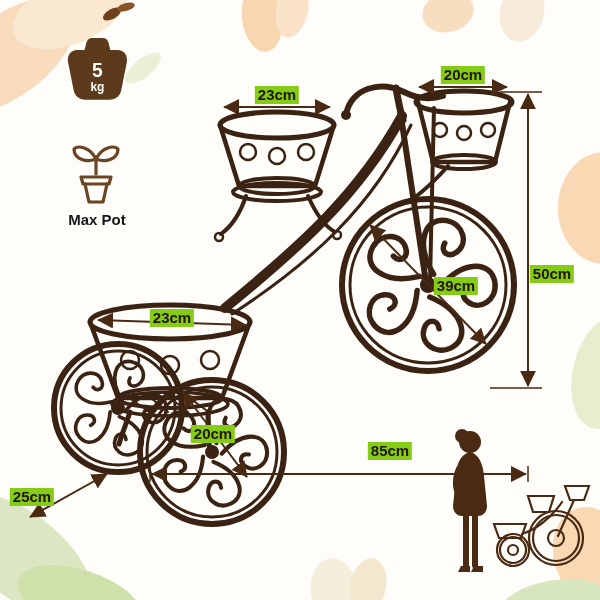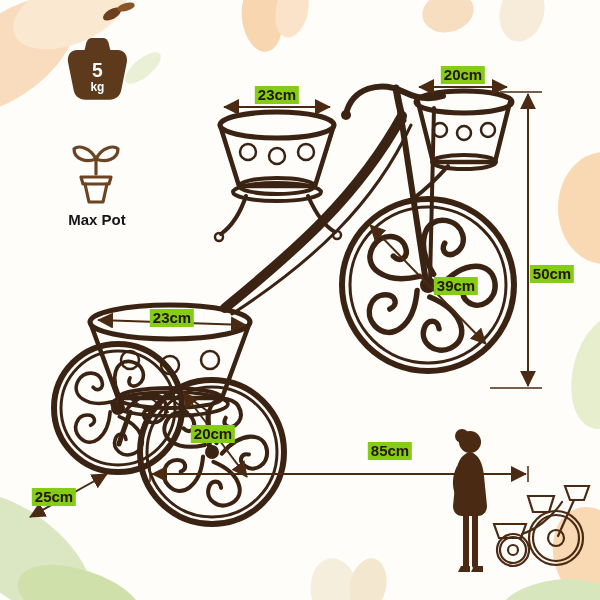--- a/index.html
+++ b/index.html
@@ -208,15 +208,15 @@
     <span>Max Pot</span><br>
   </div>
 
   <div class="dim-label" style="left:277px;top:95px;">23cm</div>
   <div class="dim-label" style="left:463px;top:75px;">20cm</div>
   <div class="dim-label" style="left:552px;top:237px;margin-top:37px;">50cm</div>
   <div class="dim-label" style="left:456px;top:286px;">39cm</div>
   <div class="dim-label" style="left:172px;top:318px;">23cm</div>
   <div class="dim-label" style="left:213px;top:434px;">20cm</div>
   <div class="dim-label" style="left:390px;top:451px;">85cm</div>
-  <div class="dim-label" style="left:54px;top:497px;">25cm</div>
+  <div class="dim-label" style="left:32px;top:497px;">25cm</div>
 
 </div>
 
 </body></html>

